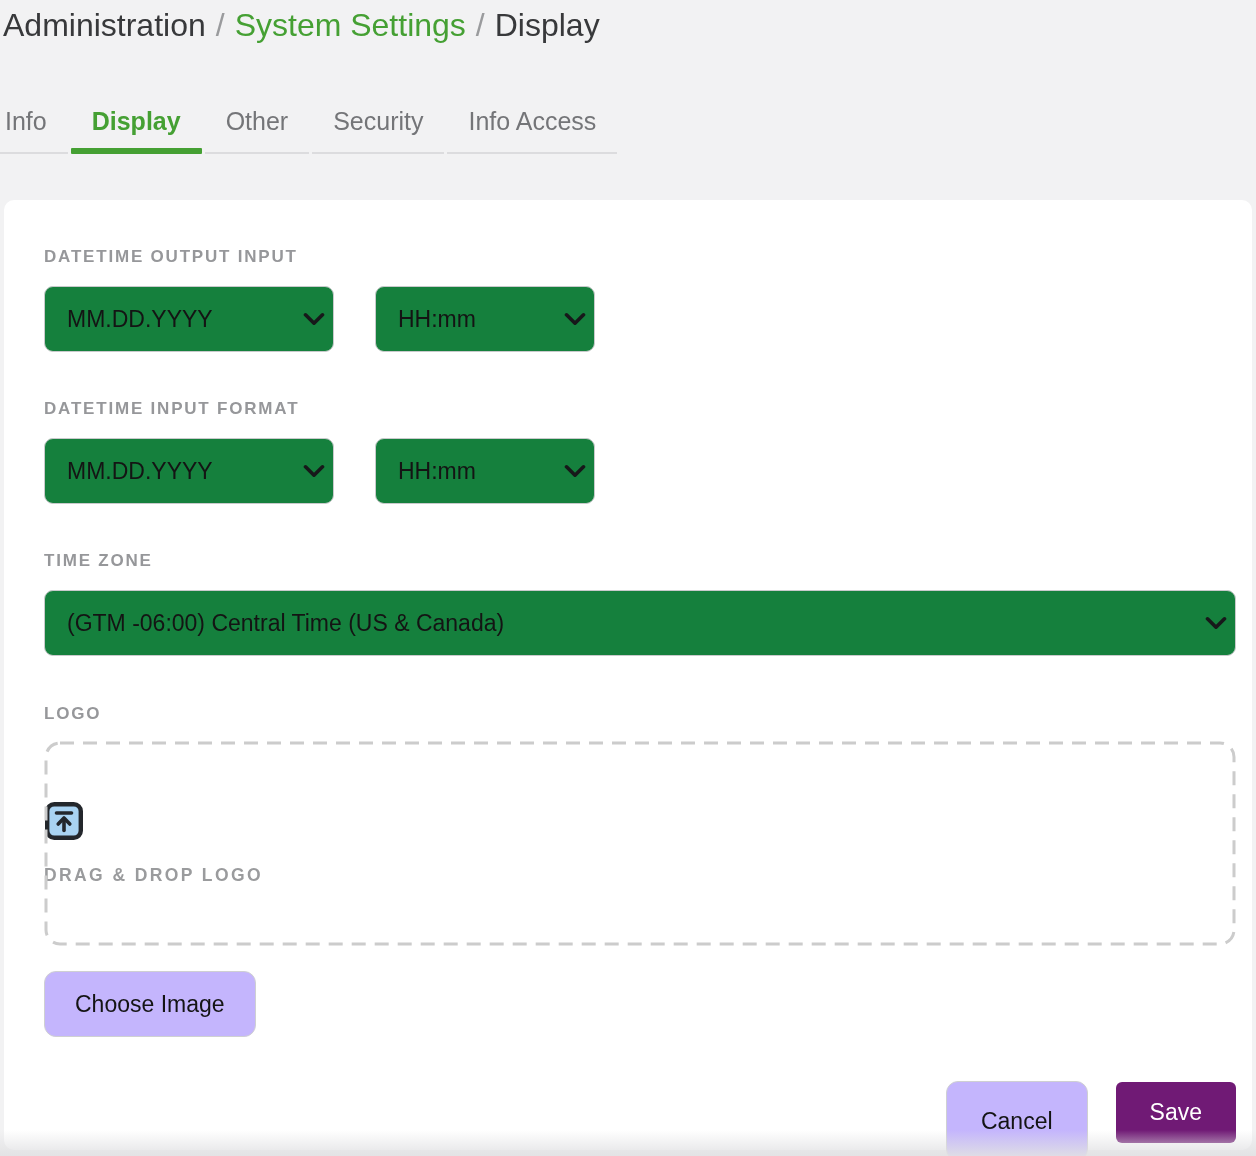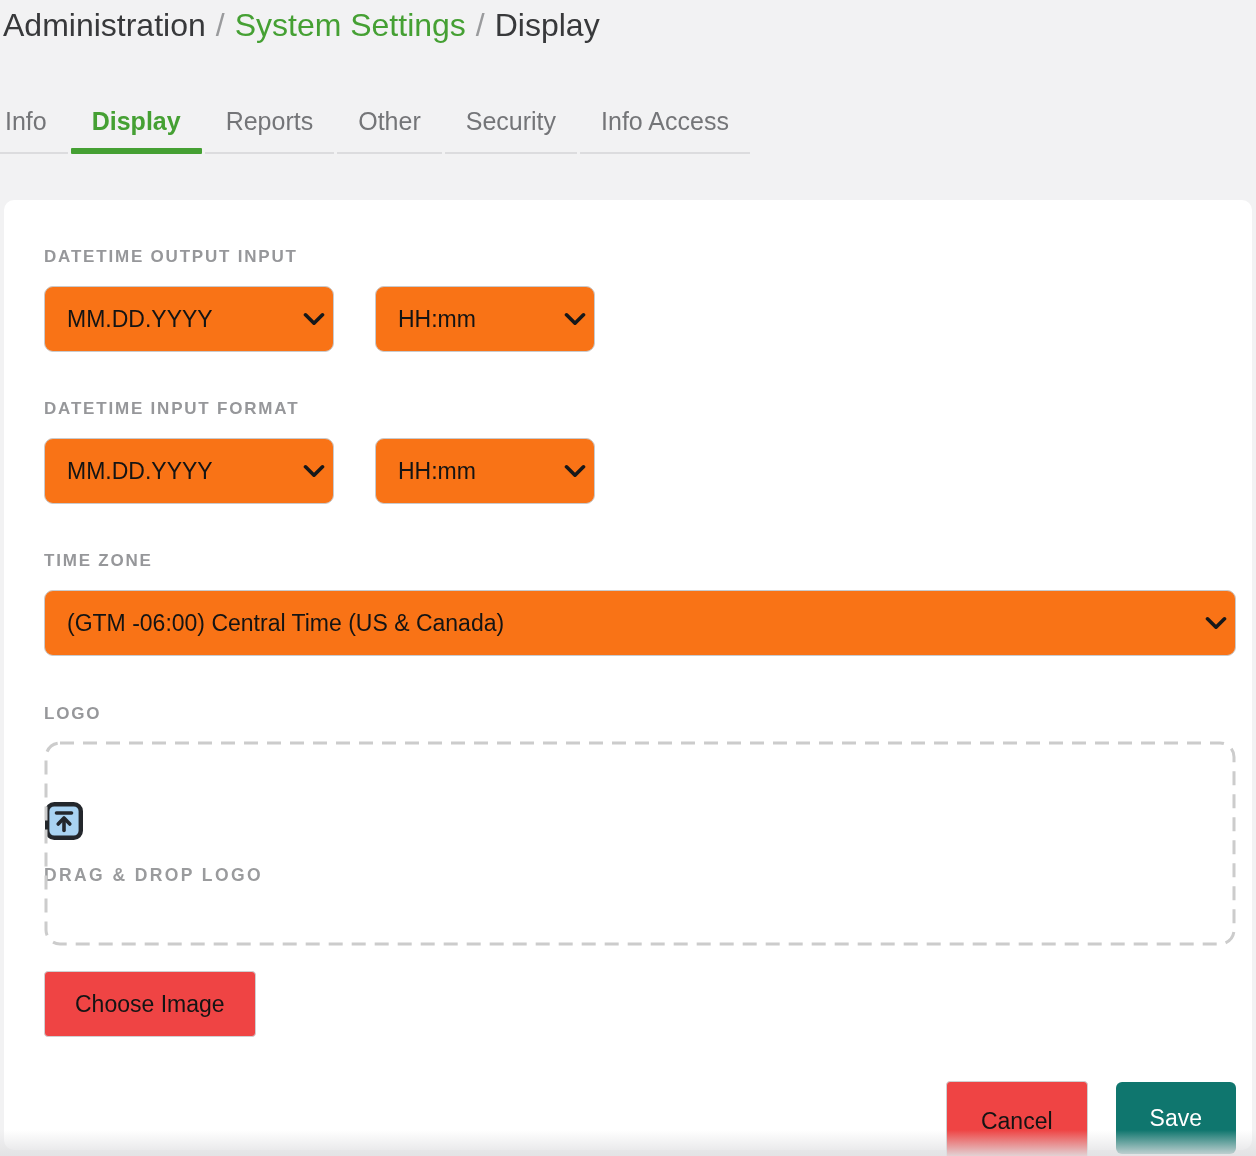--- a/index.html
+++ b/index.html
@@ -77,21 +77,21 @@
     margin-bottom: 19px;
   }
   .form-group { margin-bottom: 47px; }
   .row { display: flex; gap: 41px; }
 
   
   .select {
     height: 66px;
     border: 1.5px solid #c9cacc;
     border-radius: 9px;
-    background: #f97316;
+    background: #15803d;
     display: flex;
     align-items: center;
     justify-content: space-between;
     padding: 0 8px 0 22px;
     font-size: 23px;
     color: #141414;
     cursor: pointer;
   }
   .select .chevron { flex: 0 0 auto; margin-left: 18px; display: flex; }
   .select-date { width: 290px; }
@@ -131,45 +131,45 @@
     font-size: 17.5px;
     font-weight: bold;
     letter-spacing: 2.4px;
     color: #9a9b9d;
   }
 
   
   .btn {
     font-family: "Liberation Sans", sans-serif;
     font-size: 23px;
-    border-radius: 4px;
+    border-radius: 12px;
     cursor: pointer;
-    background: #ef4444;
+    background: #c4b5fd;
     border: 1.5px solid #cfd0d2;
     color: #141414;
   }
   .btn-choose {
     height: 66px;
     padding: 0 30px;
   }
   .actions {
     display: flex;
     justify-content: flex-end;
     gap: 28px;
     margin-top: 44px;
   }
   .btn-cancel {
     height: 80px;
     padding: 0 34px;
   }
   .btn-save {
-    height: 72px;
+    height: 61px;
     margin-top: 1px;
     padding: 0 34px;
-    background: #0f766e;
+    background: #701a75;
     border: none;
     border-radius: 6px;
     color: #ffffff;
   }
 
   
   .bottom-fade {
     position: absolute;
     left: 0; right: 0; bottom: 0;
     height: 26px;
@@ -180,21 +180,20 @@
 </head>
 <body>
 
 <div class="breadcrumb">
   <span class="crumb">Administration</span><span class="sep">/</span><span class="crumb active-green">System Settings</span><span class="sep">/</span><span class="crumb">Display</span>
 </div>
 
 <div class="tabs">
   <div class="tab">Info</div>
   <div class="tab active">Display</div>
-  <div class="tab">Reports</div>
   <div class="tab">Other</div>
   <div class="tab">Security</div>
   <div class="tab">Info Access</div>
 </div>
 
 <div class="card">
   <div class="card-inner">
 
     <div class="form-group">
       <div class="field-label">DATETIME OUTPUT INPUT</div>

